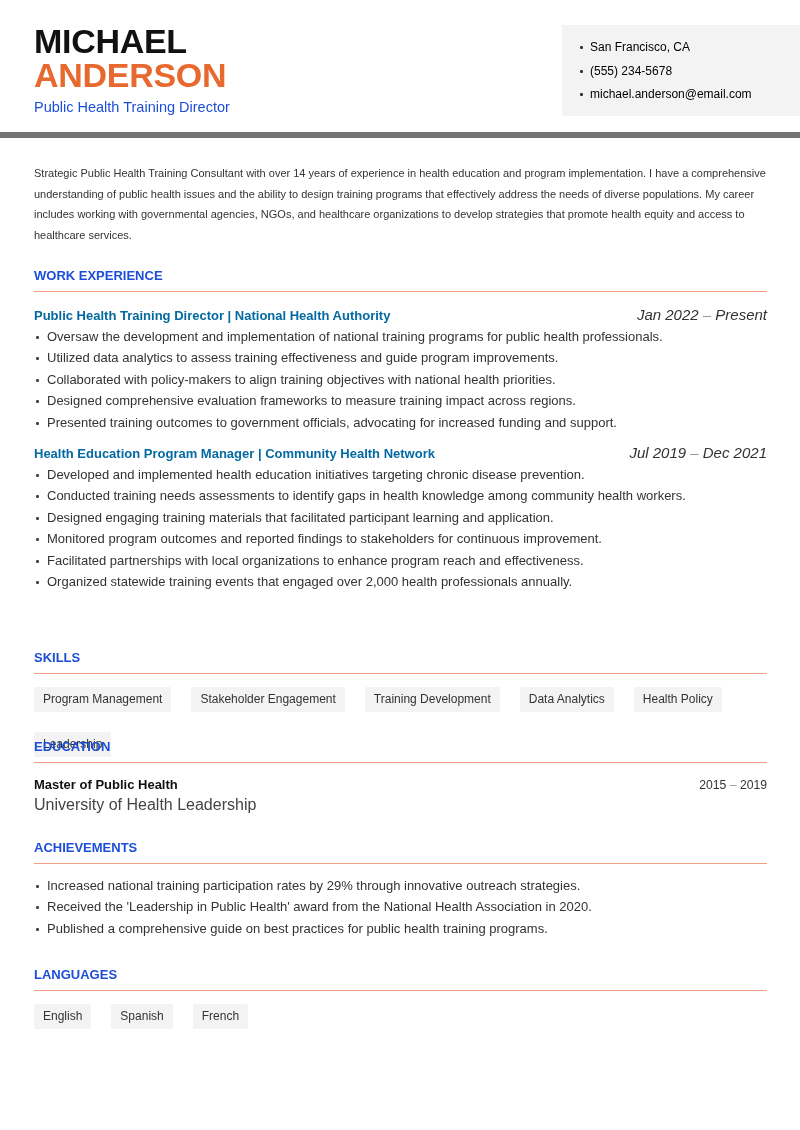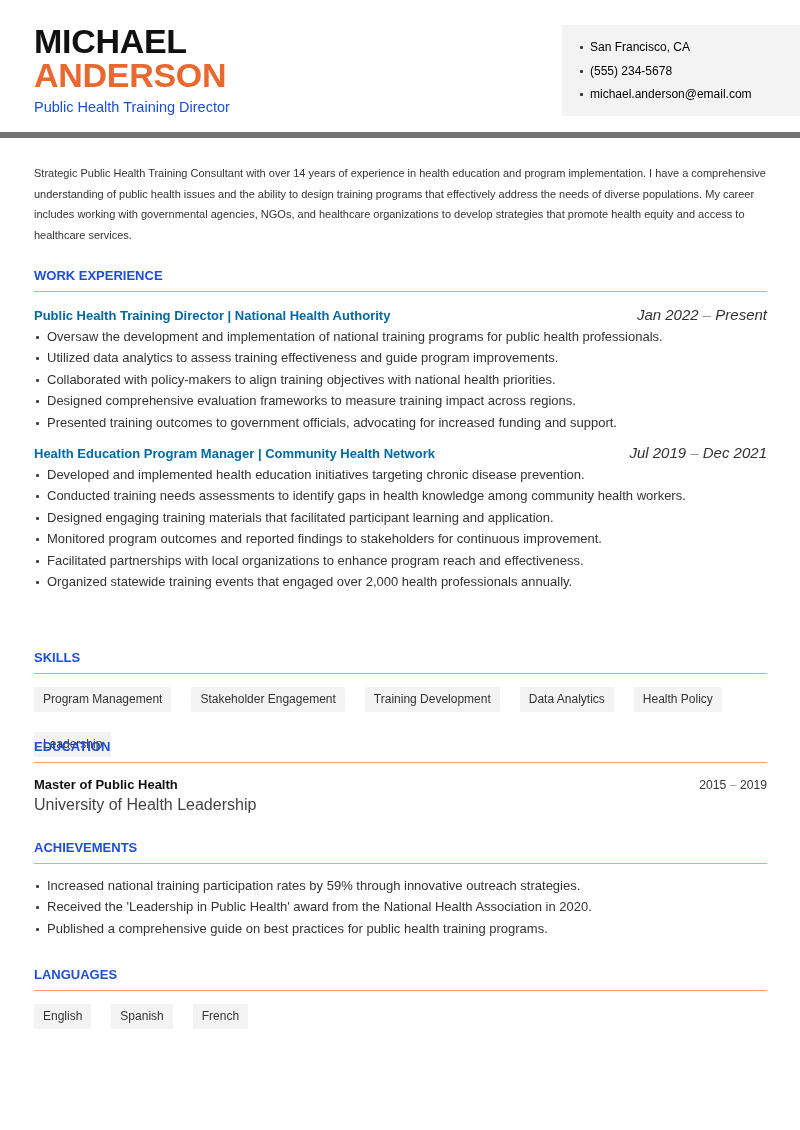--- a/index.html
+++ b/index.html
@@ -162,21 +162,21 @@
       <span class="dash">–</span>
       <span>2019</span>
     </span>
   </div>
   <div class="school">University of Health Leadership</div>
 </div>
 
 <div class="section" style="top:838px;">
   <div class="section-title">ACHIEVEMENTS</div>
   <ul class="bullets" style="margin-top:14px;">
-    <li>Increased national training participation rates by 59% through innovative outreach strategies.</li>
+    <li>Increased national training participation rates by 29% through innovative outreach strategies.</li>
     <li>Received the 'Leadership in Public Health' award from the National Health Association in 2020.</li>
     <li>Published a comprehensive guide on best practices for public health training programs.</li>
   </ul>
 </div>
 
 <div class="section" style="top:965px;">
   <div class="section-title">LANGUAGES</div>
   <div class="tags">
     <span class="tag">English</span>
     <span class="tag">Spanish</span>

